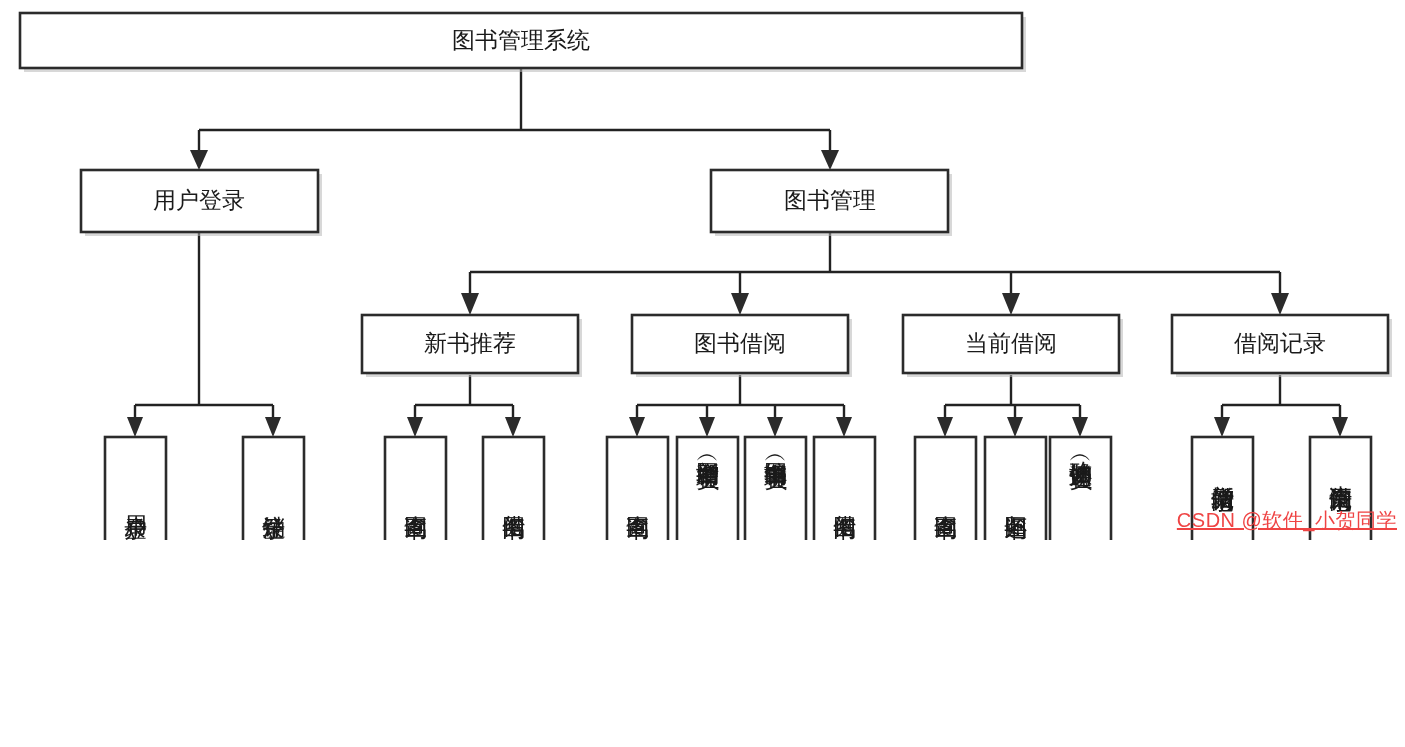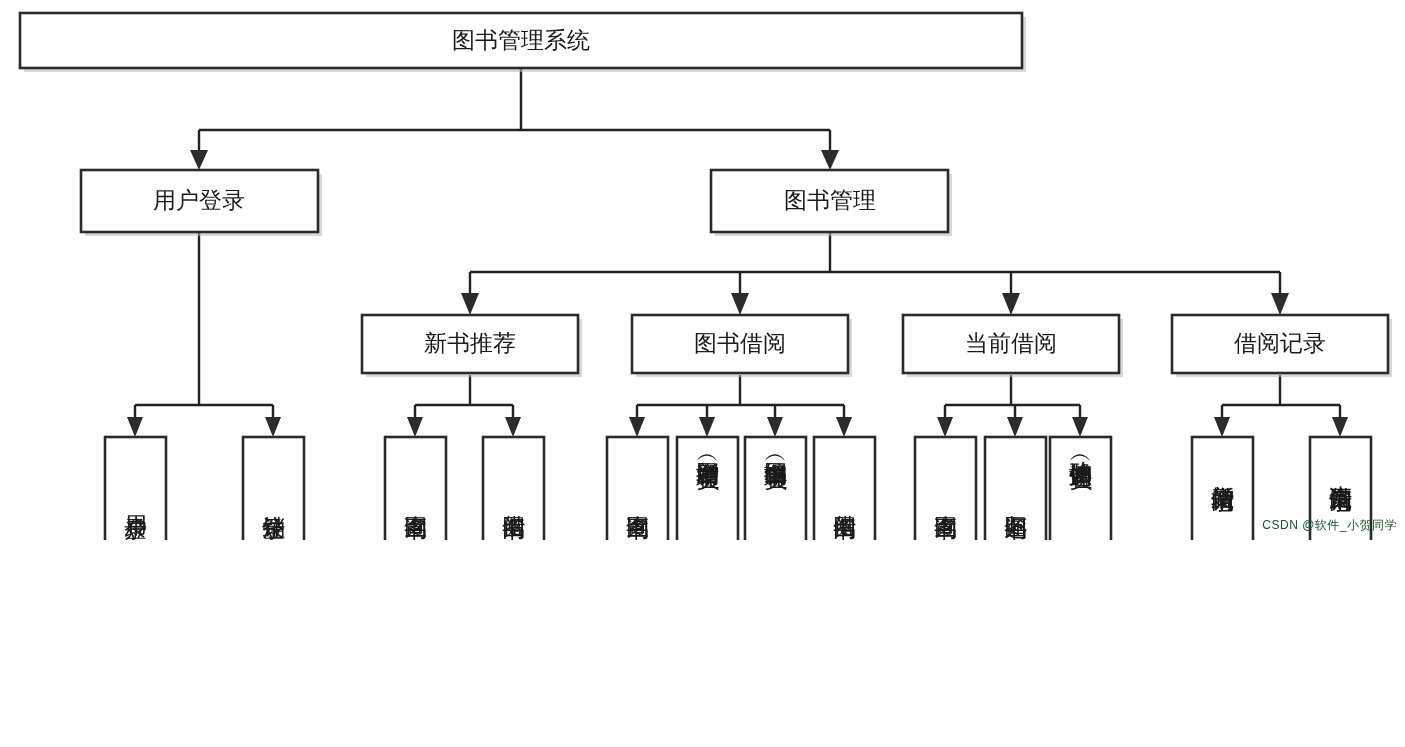--- a/index.html
+++ b/index.html
@@ -68,24 +68,25 @@
     writing-mode: vertical-rl;
     text-orientation: upright;
     letter-spacing: 1px;
     white-space: nowrap;
   }
   .watermark {
     position: absolute;
     right: 8px;
     bottom: 6px;
     font-family: "Liberation Sans", "DejaVu Sans", sans-serif;
-    font-size: 12px;
-    color: #14532d;
+    font-size: 20px;
+    color: #ef4444;
     letter-spacing: 0.5px;
     white-space: nowrap;
+    text-decoration: underline;
   }
 </style>
 </head>
 <body>
 
 <div id="diagram-root">
 
   <svg id="tree-svg" viewBox="0 0 1405 747" xmlns="http://www.w3.org/2000/svg">
 
     <g>

